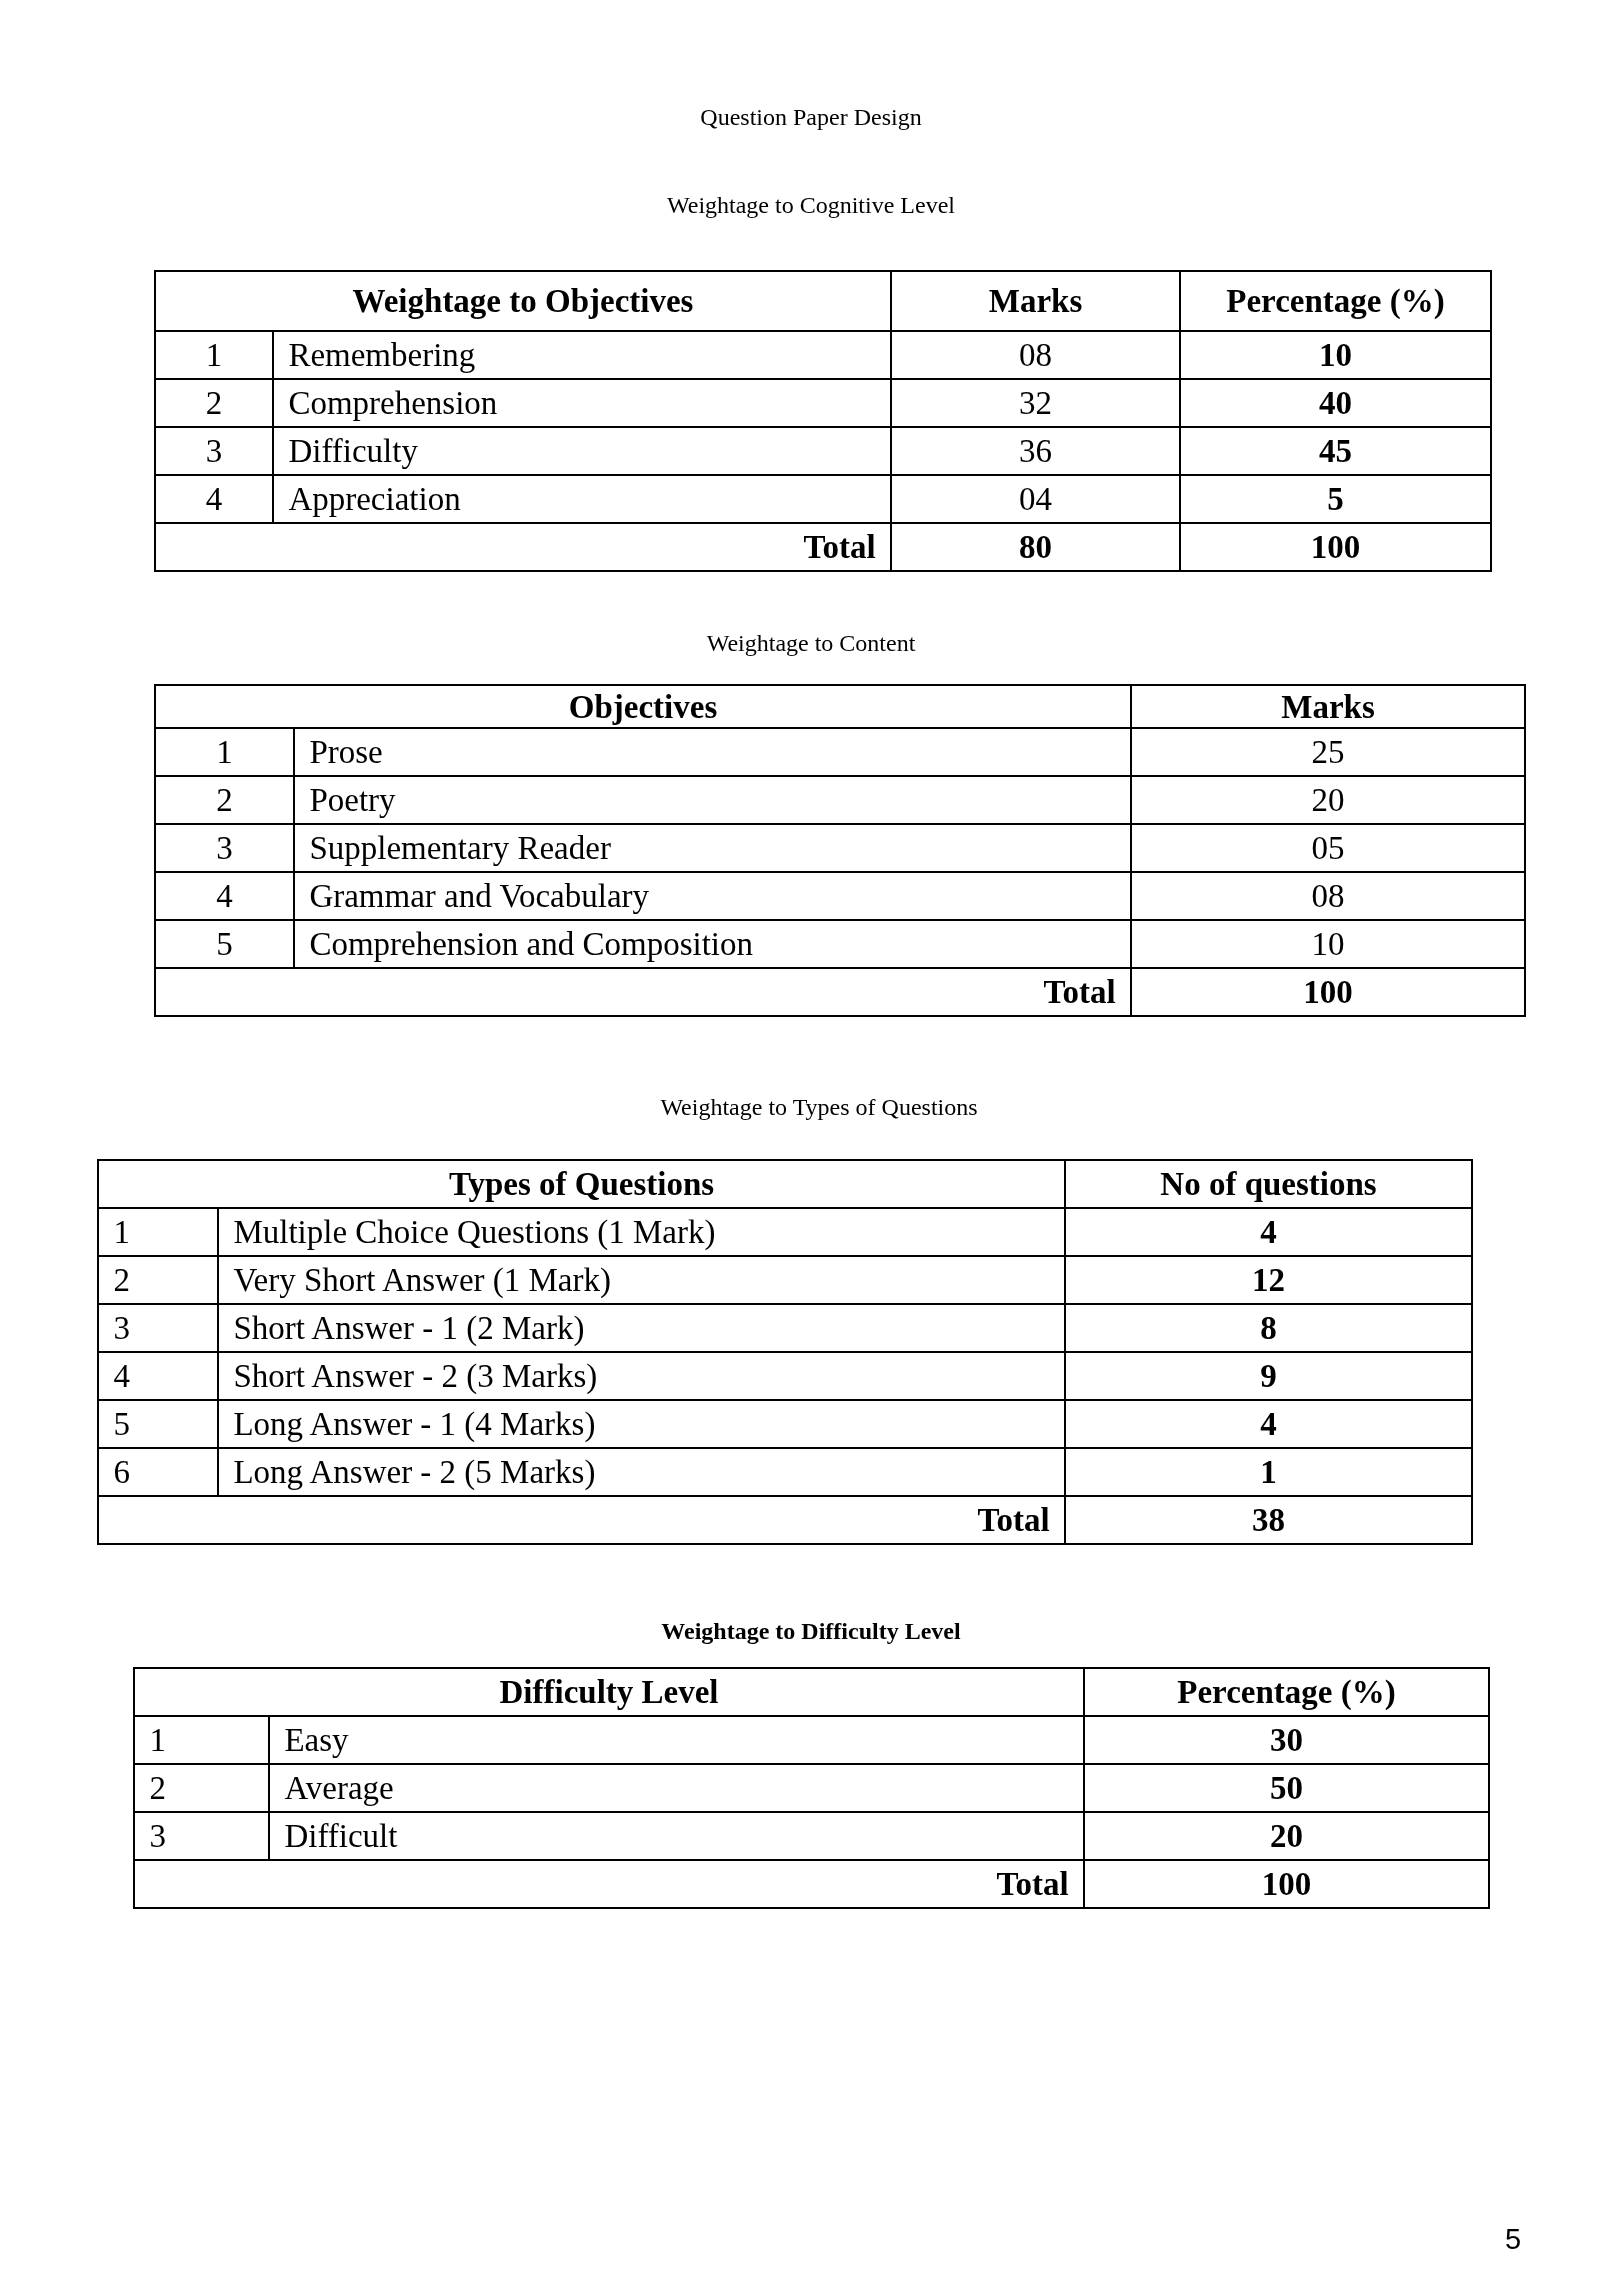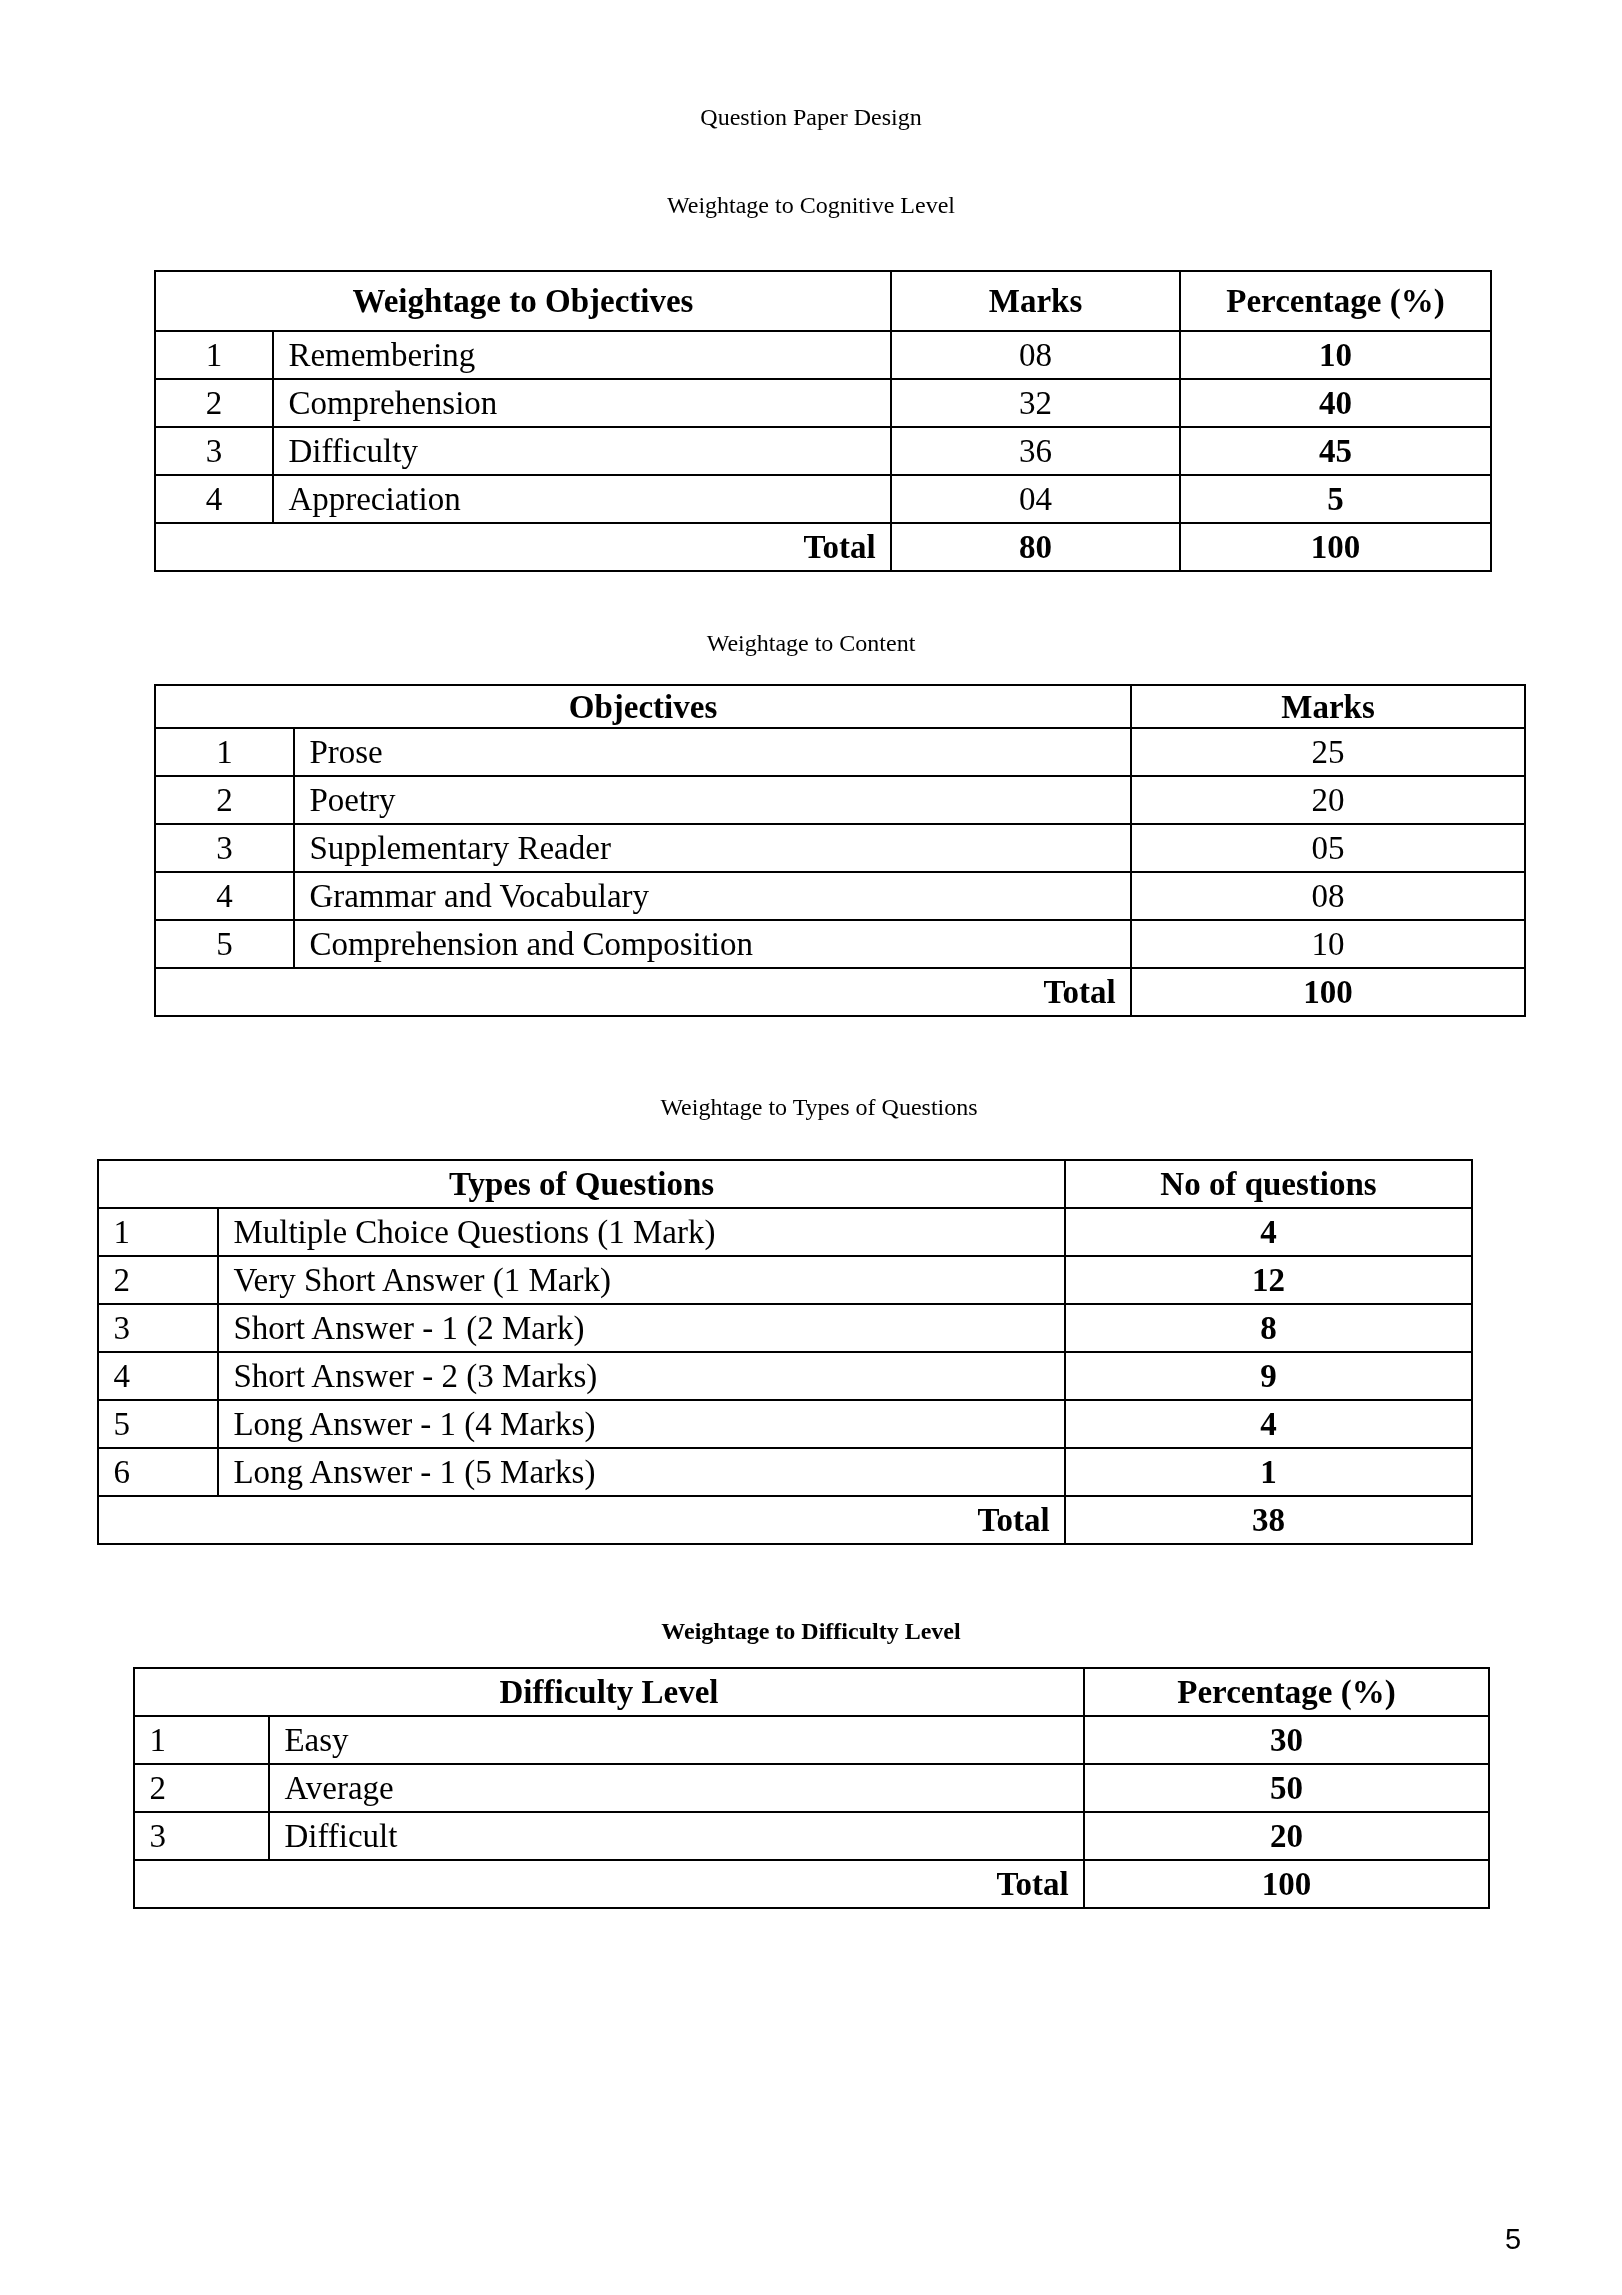--- a/index.html
+++ b/index.html
@@ -148,21 +148,21 @@
     <td class="l">Short Answer - 2 (3 Marks)</td>
     <td class="c b">9</td>
   </tr>
   <tr style="height:48px;">
     <td class="l">5</td>
     <td class="l">Long Answer - 1 (4 Marks)</td>
     <td class="c b">4</td>
   </tr>
   <tr style="height:48px;">
     <td class="l">6</td>
-    <td class="l">Long Answer - 1 (5 Marks)</td>
+    <td class="l">Long Answer - 2 (5 Marks)</td>
     <td class="c b">1</td>
   </tr>
   <tr style="height:48px;">
     <td colspan="2" class="r b">Total</td>
     <td class="c b">38</td>
   </tr>
 </tbody>
   </table>
 
 <div class="title bold" style="top:1612px;">Weightage to Difficulty Level</div>

